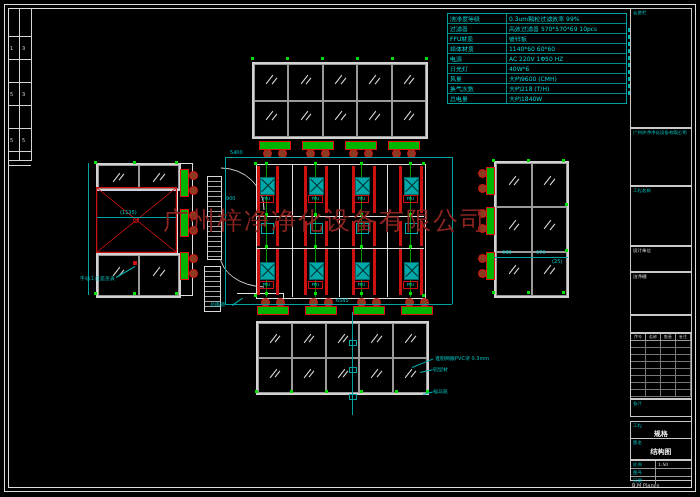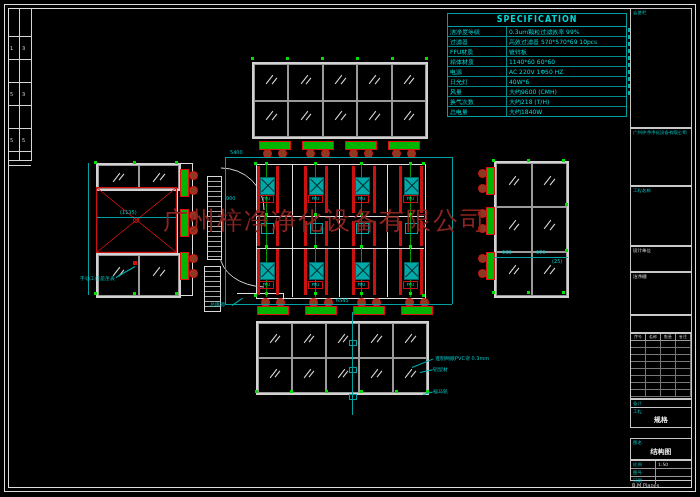--- a/index.html
+++ b/index.html
@@ -99,21 +99,20 @@
       </div>
     <div class="er" style="height:22px;"></div>
     <div class="er" style="height:22px;">
       <span class="d1">5</span>
       <span class="d2">5</span>
       </div>
     <div class="er" style="height:13px;"></div>
   </div>
 
   <div class="spec">
-    <div class="hd">SPECIFICATION</div>
     <div class="row">
         <span class="lb">洁净度等级</span>
         <span class="vl">0.3um颗粒过滤效率 99%</span>
       </div>
     <div class="row">
         <span class="lb">过滤器</span>
         <span class="vl">高效过滤器 570*570*69 10pcs</span>
       </div>
     <div class="row">
         <span class="lb">FFU材质</span>
@@ -322,21 +321,21 @@
           <span></span>
           <span></span>
           <span></span>
           <span></span>
         </div>
       </div>
   </div>
   <div class="tb" style="top:399px;height:18px;">
     <div class="tbt">备注</div>
     </div>
-  <div class="tb" style="top:407px;height:21px;">
+  <div class="tb" style="top:421px;height:21px;">
     <div class="tbt">工程</div>
     <div class="tbc" style="top:7px;font-size:7px;">规格</div>
     </div>
   <div class="tb" style="top:438px;height:22px;">
     <div class="tbt">图名</div>
     <div class="tbc" style="top:8px;font-size:7px;">结构图</div>
     </div>
   <div class="tb" style="top:460px;height:21px;">
     <div class="tgrow">
         <span class="l">比例</span>

